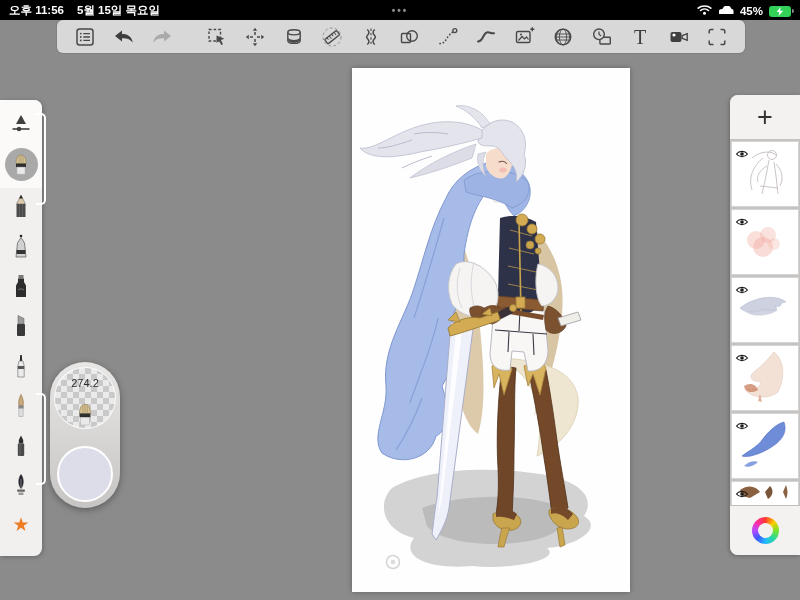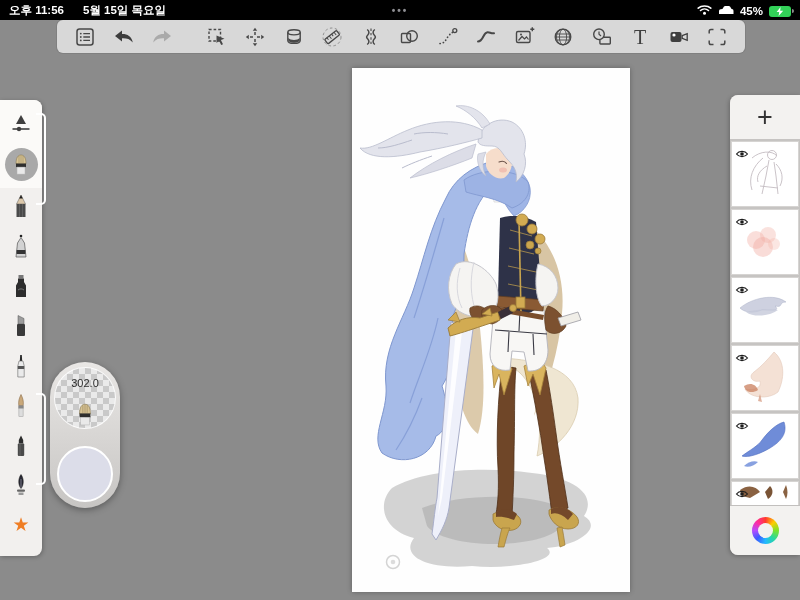--- a/index.html
+++ b/index.html
@@ -4,21 +4,21 @@
 <style>
   * { margin:0; padding:0; box-sizing:border-box; }
   html,body { width:800px; height:600px; overflow:hidden;
     font-family:"Liberation Sans", sans-serif; background:#8b8b8b; }
   .screen { position:relative; width:800px; height:600px; background:#8b8b8b; }
 
   
   .status-bar { position:absolute; left:0; top:0; width:800px; height:20px;
     background:#000; color:#fff; display:flex; align-items:center;
     font-size:11.5px; font-weight:700; }
-  .sb-left { display:flex; gap:19px; padding-left:9px; }
+  .sb-left { display:flex; gap:13px; padding-left:9px; }
   .sb-center { position:absolute; left:0; right:0; text-align:center;
     color:#8e8e93; font-size:10px; letter-spacing:2px; font-weight:700; }
   .sb-right { margin-left:auto; display:flex; align-items:flex-end; gap:6px; padding-right:9px; }
   .battery-shell { position:relative; width:22px; height:11px; border-radius:3px;
     background:#32d158; display:flex; align-items:center; justify-content:center; }
   .battery-shell:after { content:""; position:absolute; right:-3px; top:3.5px;
     width:2px; height:4px; background:#8a8a8a; border-radius:0 2px 2px 0; }
 
   
   .toolbar { position:absolute; left:57px; top:20px; width:688px; height:33px;
@@ -399,21 +399,21 @@
       <div class="brush-row small">
         <span class="fav-star">★</span>
       </div>
     </div>
     <div class="panel-handle top"></div>
     <div class="panel-handle bottom"></div>
   </div>
 
   <div class="puck">
     <div class="puck-size">
-      <div class="puck-size-value">302.0</div>
+      <div class="puck-size-value">274.2</div>
       <div class="puck-brush">
         <svg width="20" height="26" viewBox="0 0 18 24">
             <path d="M4,12 C4,5.5 6,3 9,3 C12,3 14,5.5 14,12 Z" fill="#d7c394" stroke="#8a7a55" stroke-width="0.6"></path>
             <path d="M7,4 V11 M9,3.4 V11 M11,4 V11" stroke="#9a8a60" stroke-width="0.6"></path>
             <rect x="4" y="11.5" width="10" height="3.6" fill="#2e2e2e"></rect>
             <rect x="5" y="15.1" width="8" height="7" fill="#e9e9e9" stroke="#b5b5b5" stroke-width="0.5"></rect>
           </svg>
       </div>
     </div>
     <div class="puck-color"></div>

